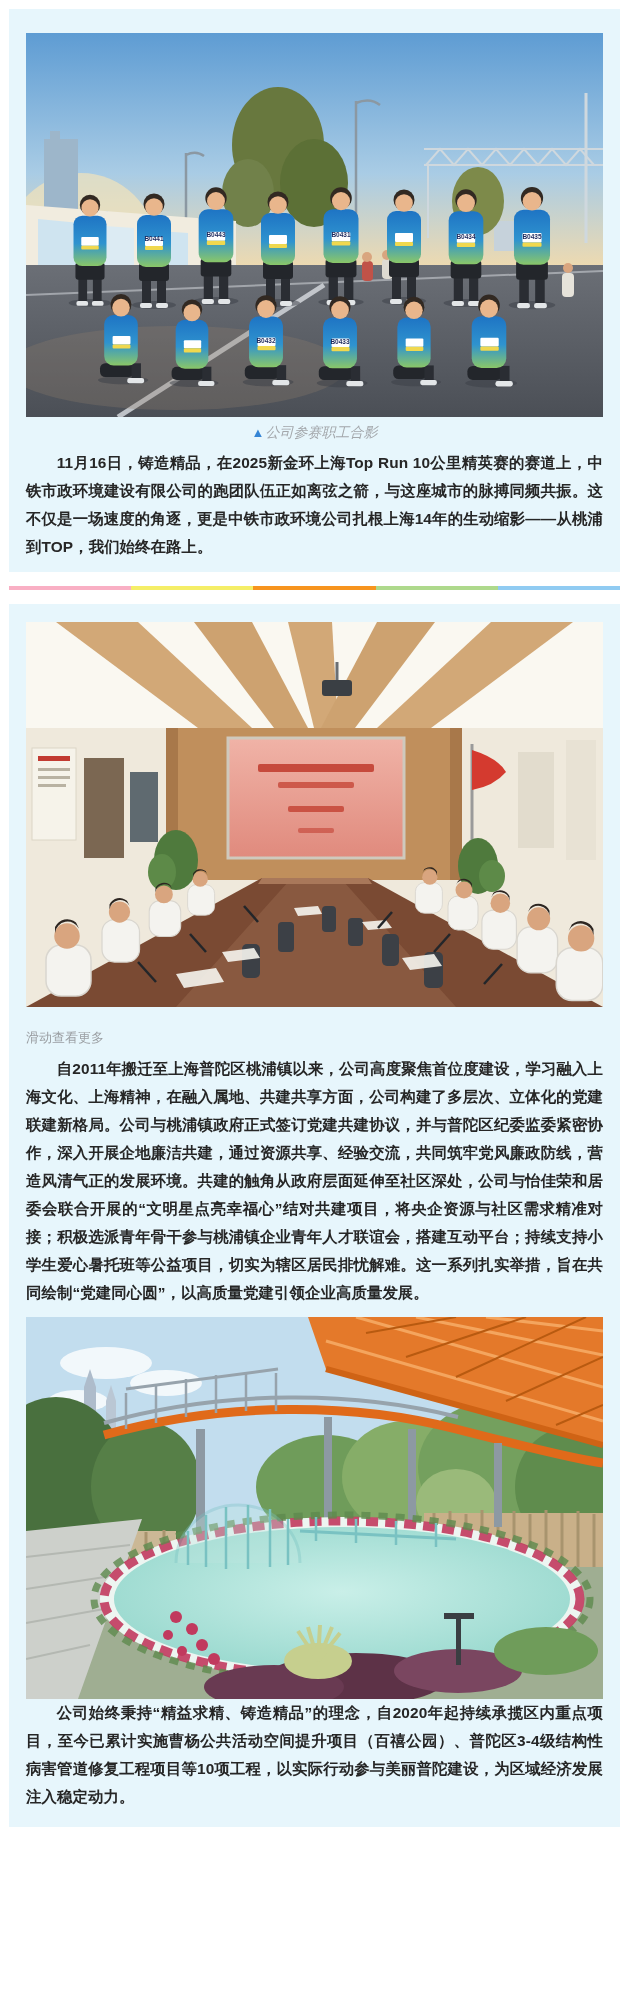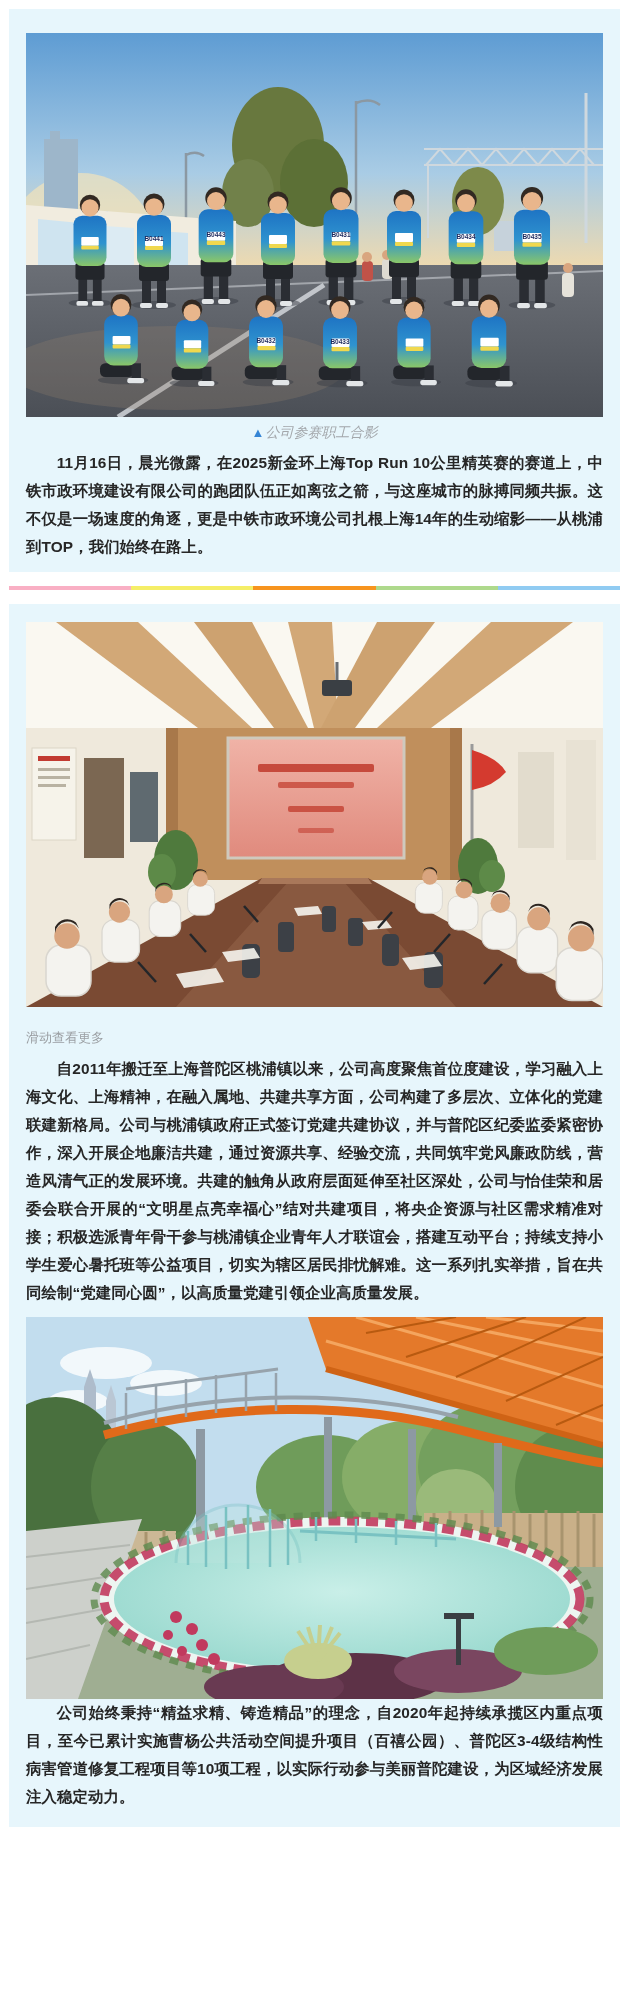--- a/index.html
+++ b/index.html
@@ -179,21 +179,21 @@
             <text x="506" y="206">B0435</text>
             <text x="240" y="310">B0432</text>
             <text x="314" y="311">B0433</text>
           </g>
         </svg>
       </div>
       <figcaption class="caption">
         <span class="tri">▲</span><span>公司参赛职工合影</span>
       </figcaption>
     </figure>
-    <p class="body-text p1">11月16日，晨光微露，在2025新金环上海Top Run 10公里精英赛的赛道上，中铁市政环境建设有限公司的跑团队伍正如离弦之箭，与这座城市的脉搏同频共振。这不仅是一场速度的角逐，更是中铁市政环境公司扎根上海14年的生动缩影——从桃浦到TOP，我们始终在路上。</p>
+    <p class="body-text p1">11月16日，铸造精品，在2025新金环上海Top Run 10公里精英赛的赛道上，中铁市政环境建设有限公司的跑团队伍正如离弦之箭，与这座城市的脉搏同频共振。这不仅是一场速度的角逐，更是中铁市政环境公司扎根上海14年的生动缩影——从桃浦到TOP，我们始终在路上。</p>
   </section>
 
   <div class="divider-band">
     <div class="divider">
       <span class="seg" style="background-color: rgb(249, 175, 196);"></span>
       <span class="seg" style="background-color: rgb(245, 238, 103);"></span>
       <span class="seg" style="background-color: rgb(247, 148, 30);"></span>
       <span class="seg" style="background-color: rgb(174, 217, 140);"></span>
       <span class="seg" style="background-color: rgb(144, 203, 242);"></span>
     </div>

